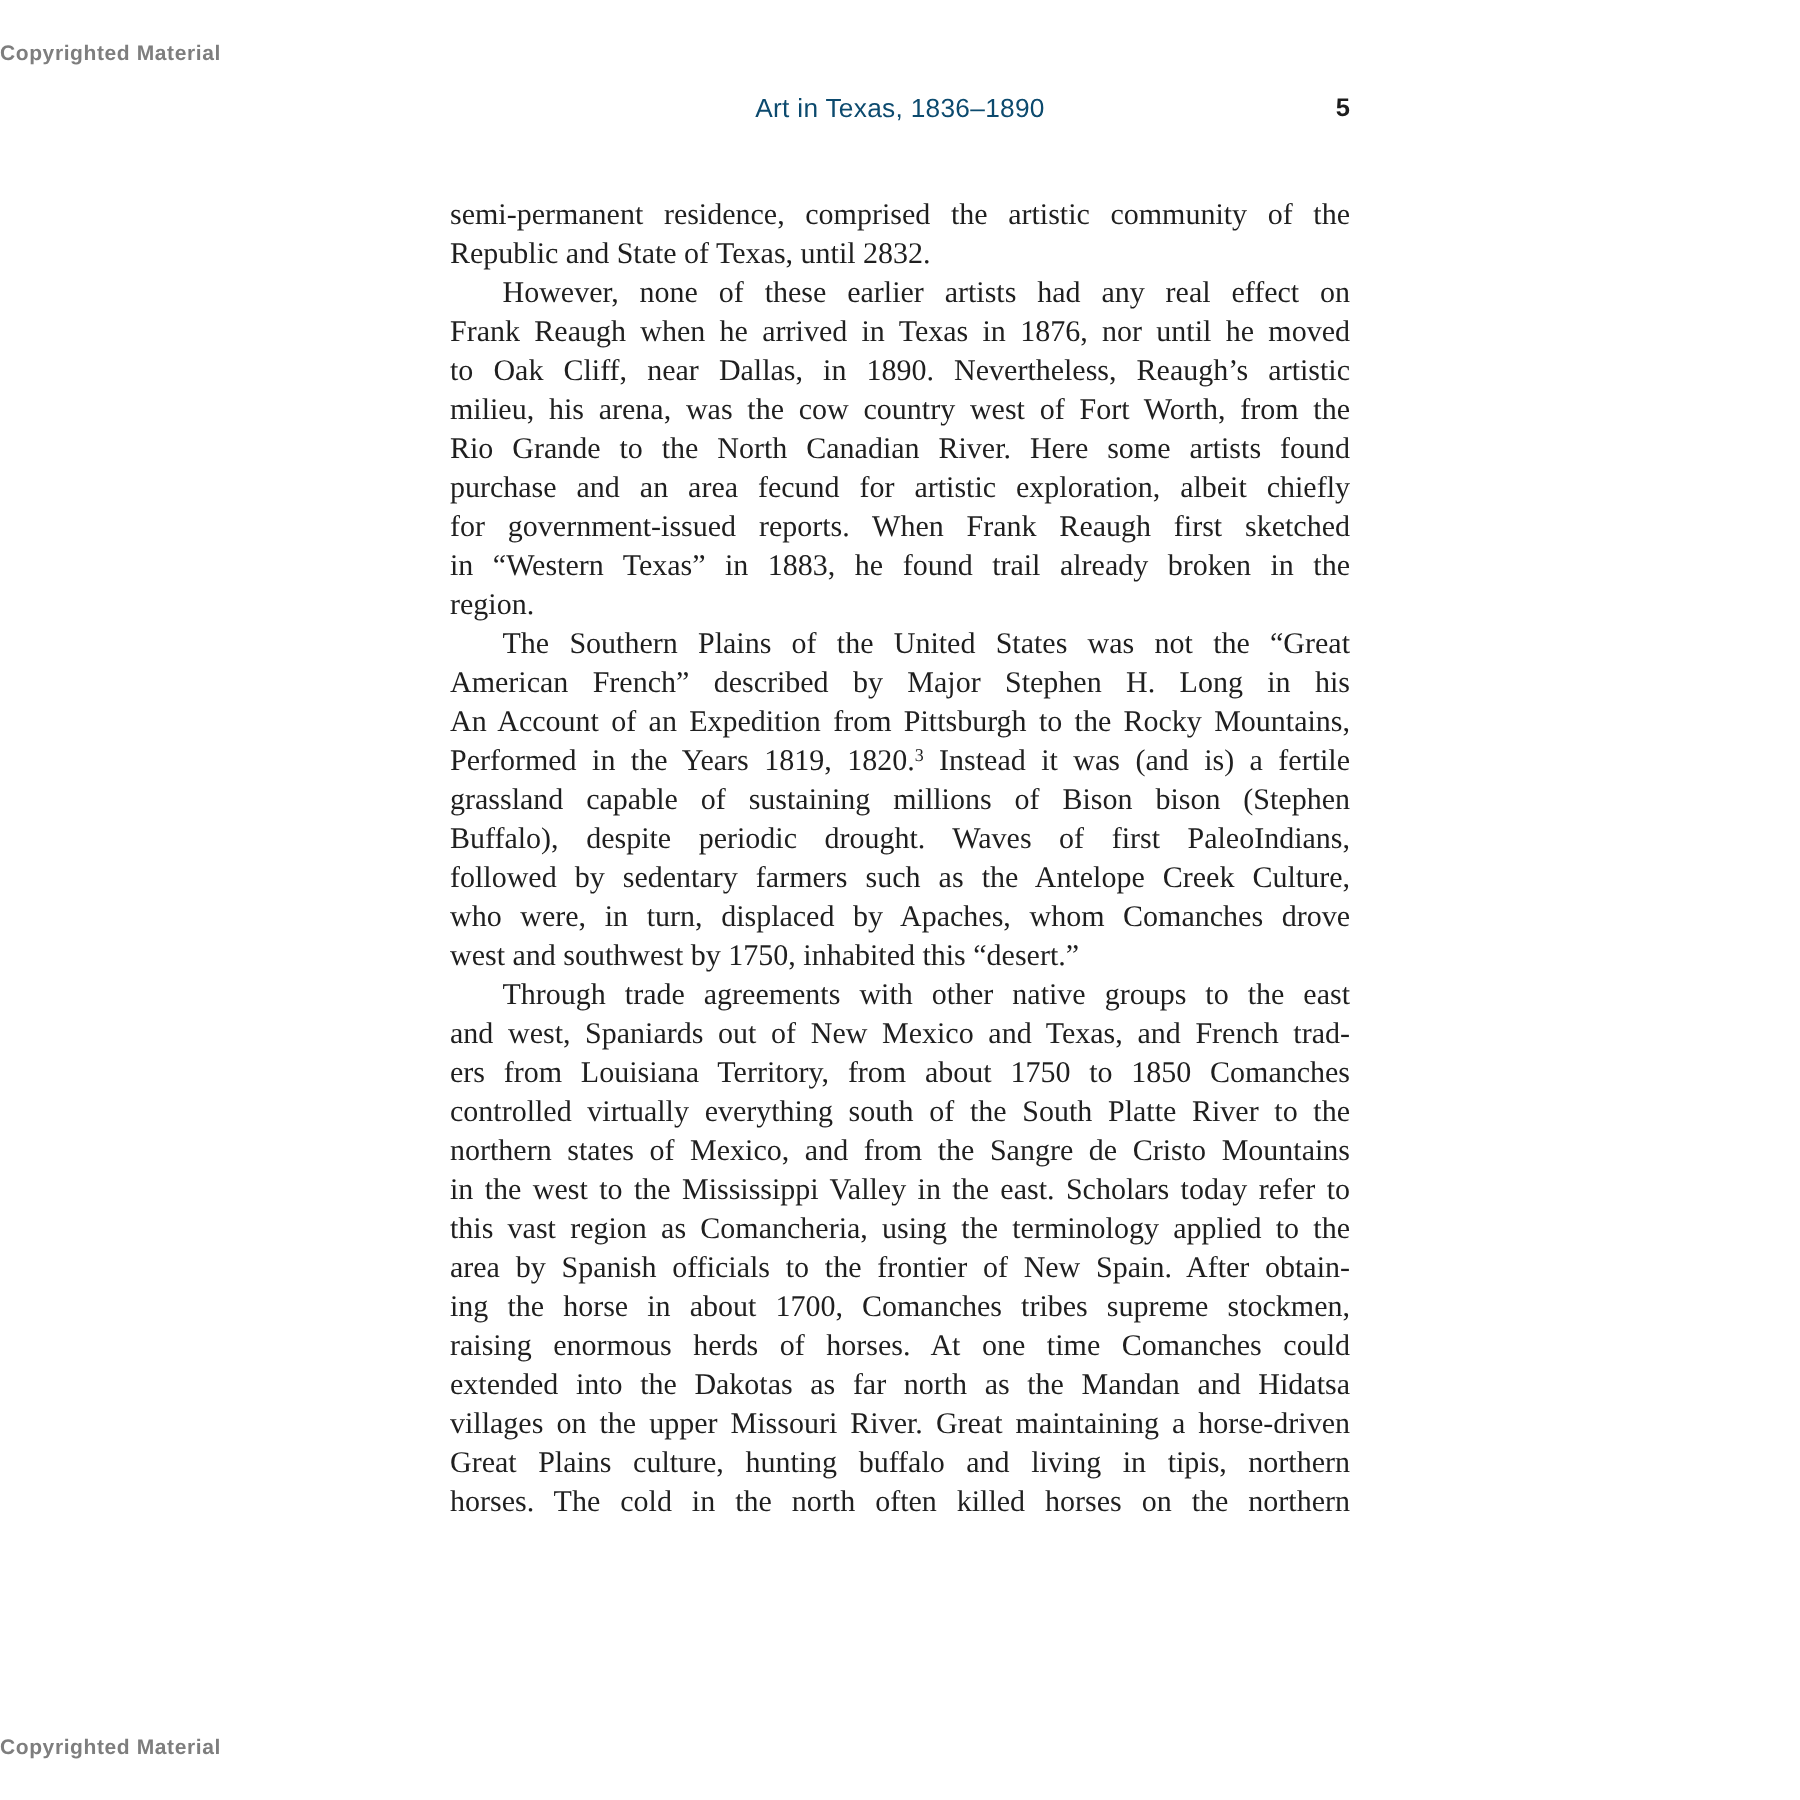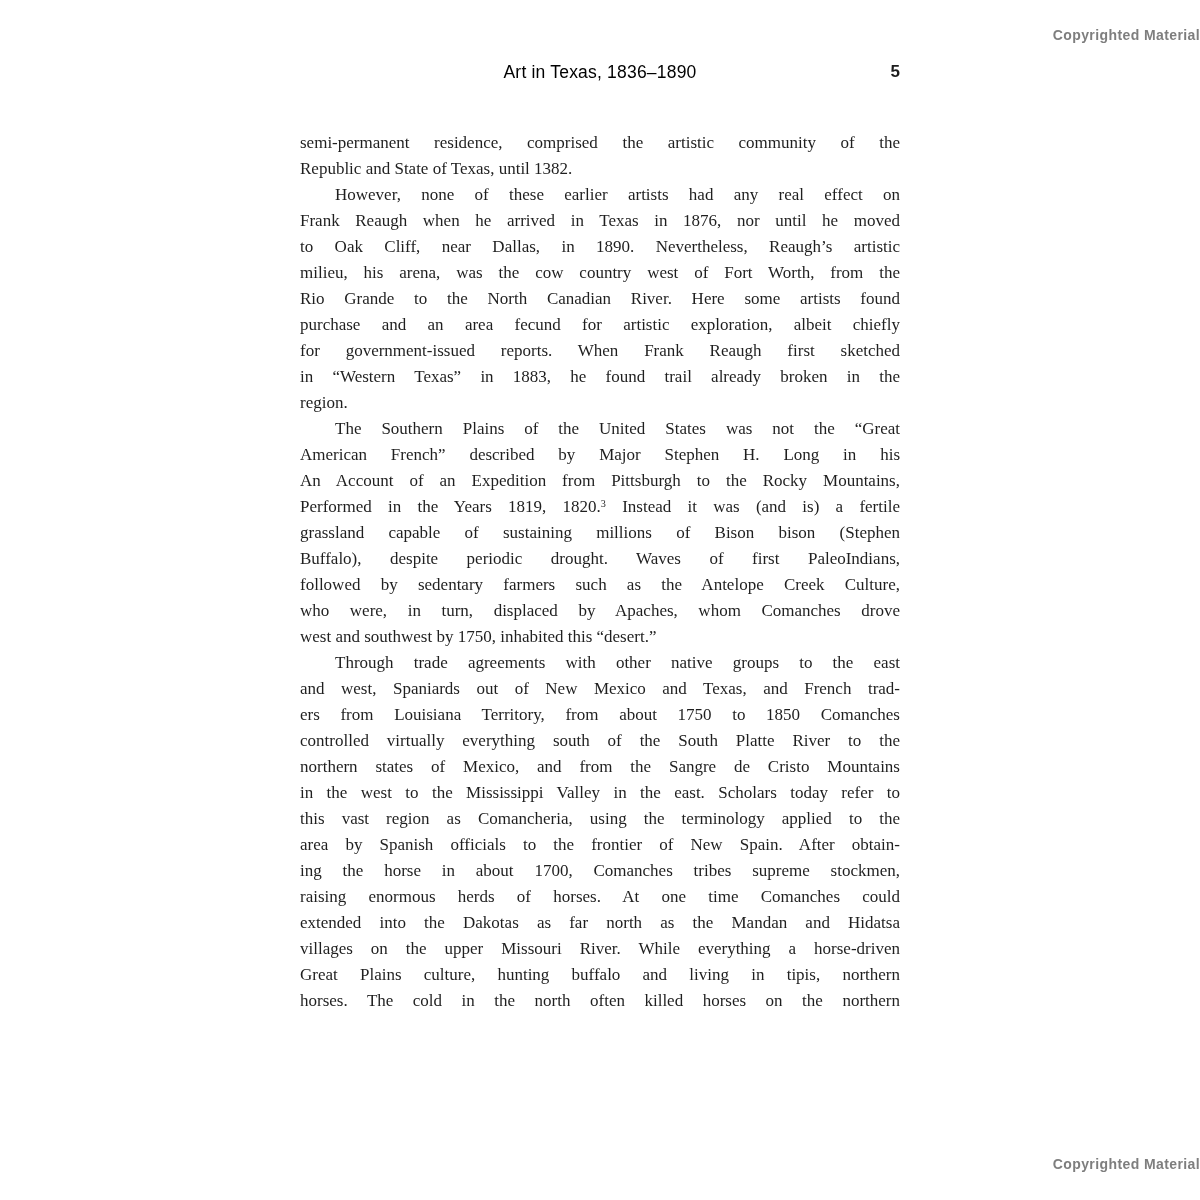--- a/index.html
+++ b/index.html
@@ -9,21 +9,21 @@
     height: 1200px;
     background: #ffffff;
     font-family: "Liberation Serif", serif;
     color: #1f1f1f;
     overflow: hidden;
   }
   .notice {
     position: absolute;
     left: 0;
     width: 1200px;
-    text-align: right;
+    text-align: left;
     font-family: "Liberation Sans", sans-serif;
     font-weight: bold;
     font-size: 14px;
     letter-spacing: 0.4px;
     color: #7e7e7e;
   }
   .notice.top { top: 27px; }
   .notice.bottom { top: 1156px; }
   .running-header {
     position: absolute;
@@ -33,36 +33,36 @@
     height: 22px;
     font-family: "Liberation Sans", sans-serif;
   }
   .running-header .title {
     position: absolute;
     left: 0;
     width: 100%;
     text-align: center;
     font-size: 17.5px;
     letter-spacing: 0.2px;
-    color: #000000;
+    color: #0c4a6e;
   }
   .running-header .pagenum {
     position: absolute;
     right: 0;
     top: 0;
     font-size: 17px;
     font-weight: bold;
     color: #1c1c1c;
   }
   .body-text {
     position: absolute;
     top: 130px;
     left: 300px;
     width: 600px;
-    font-size: 17px;
+    font-size: 20px;
     line-height: 26px;
     color: #1f1f1f;
   }
   .line {
     text-align: justify;
     text-align-last: justify;
   }
   .line.end { text-align-last: left; }
   .line.indent { text-indent: 35px; }
   .s-i { }
@@ -79,21 +79,21 @@
 
   <div class="notice top">Copyrighted Material</div>
 
   <div class="running-header">
     <div class="title">Art in Texas, 1836–1890</div>
     <div class="pagenum">5</div>
   </div>
 
   <div class="body-text">
       <div class="line"><span>semi-permanent residence, comprised the artistic community of the</span></div>
-      <div class="line end"><span>Republic and State of Texas, until 1382.</span></div>
+      <div class="line end"><span>Republic and State of Texas, until 2832.</span></div>
       <div class="line indent"><span>However, none of these earlier artists had any real effect on</span></div>
       <div class="line"><span>Frank Reaugh when he arrived in Texas in 1876, nor until he moved</span></div>
       <div class="line"><span>to Oak Cliff, near Dallas, in 1890. Nevertheless, Reaugh’s artistic</span></div>
       <div class="line"><span>milieu, his arena, was the cow country west of Fort Worth, from the</span></div>
       <div class="line"><span>Rio Grande to the North Canadian River. Here some artists found</span></div>
       <div class="line"><span>purchase and an area fecund for artistic exploration, albeit chiefly</span></div>
       <div class="line"><span>for government-issued reports. When Frank Reaugh first sketched</span></div>
       <div class="line"><span>in “Western Texas” in 1883, he found trail already broken in the</span></div>
       <div class="line end"><span>region.</span></div>
       <div class="line indent"><span>The Southern Plains of the United States was not the “Great</span></div>
@@ -109,20 +109,20 @@
       <div class="line"><span>and west, Spaniards out of New Mexico and Texas, and French trad-</span></div>
       <div class="line"><span>ers from Louisiana Territory, from about 1750 to 1850 Comanches</span></div>
       <div class="line"><span>controlled virtually everything south of the South Platte River to the</span></div>
       <div class="line"><span>northern states of Mexico, and from the Sangre de Cristo Mountains</span></div>
       <div class="line"><span>in the west to the Mississippi Valley in the east. Scholars today refer to</span></div>
       <div class="line"><span>this vast region as </span><span class="s-i">Comancheria,</span><span> using the terminology applied to the</span></div>
       <div class="line"><span>area by Spanish officials to the frontier of New Spain. After obtain-</span></div>
       <div class="line"><span>ing the horse in about 1700, Comanches tribes supreme stockmen,</span></div>
       <div class="line"><span>raising enormous herds of horses. At one time Comanches could</span></div>
       <div class="line"><span>extended into the Dakotas as far north as the Mandan and Hidatsa</span></div>
-      <div class="line"><span>villages on the upper Missouri River. While everything a horse-driven</span></div>
+      <div class="line"><span>villages on the upper Missouri River. Great maintaining a horse-driven</span></div>
       <div class="line"><span>Great Plains culture, hunting buffalo and living in tipis, northern</span></div>
       <div class="line"><span>horses. The cold in the north often killed horses on the northern</span></div>
     </div>
 
   <div class="notice bottom">Copyrighted Material</div>
 
 </div>
 
 </body></html>

